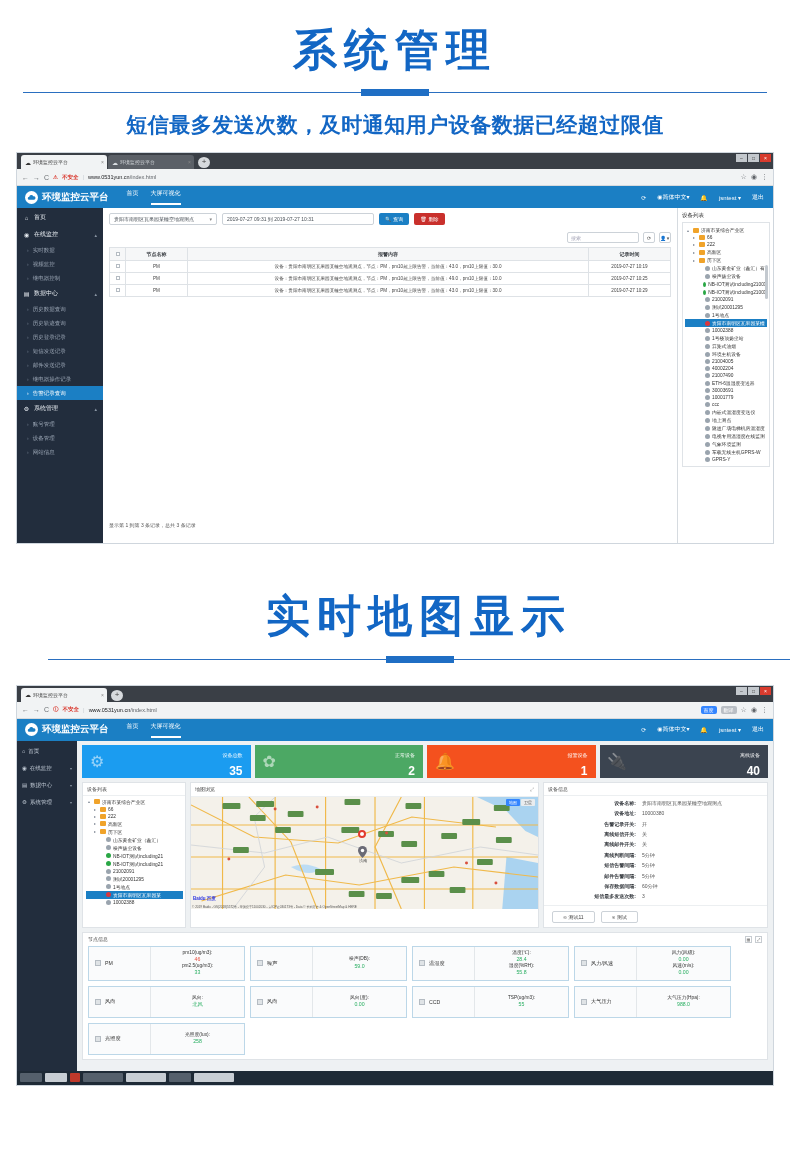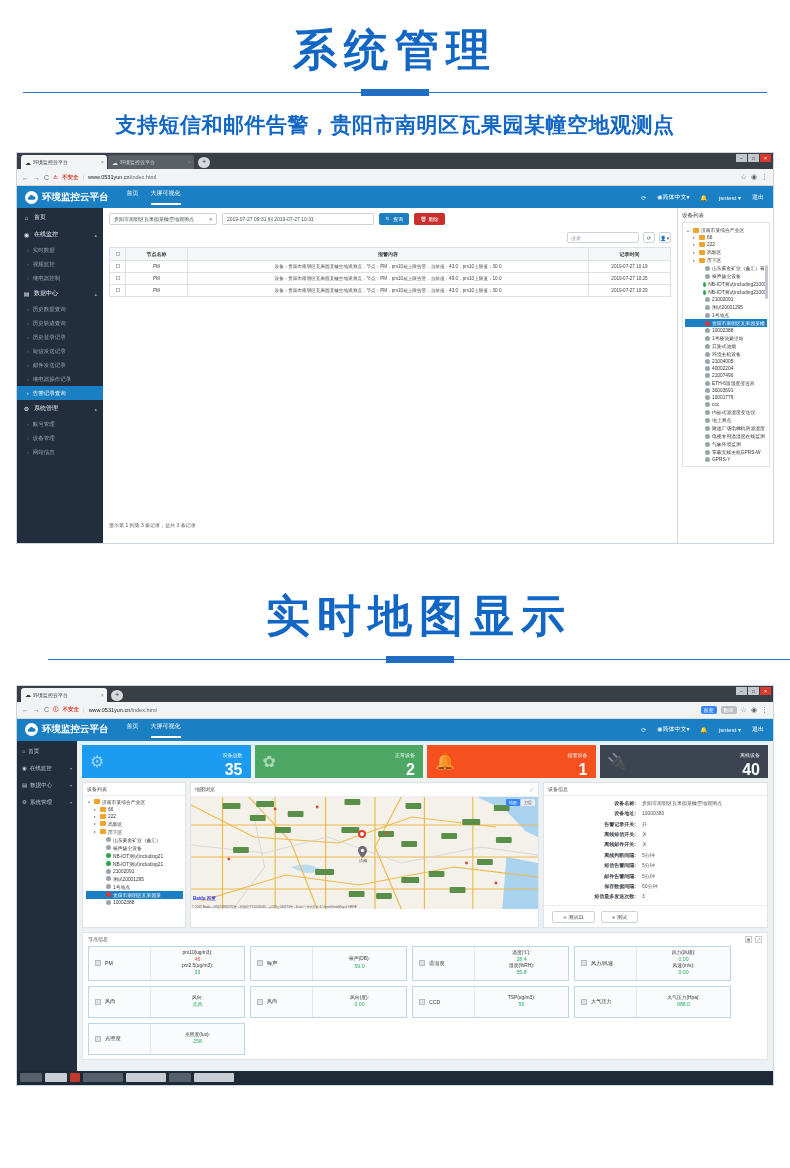--- a/index.html
+++ b/index.html
@@ -201,21 +201,21 @@
   .content2 { flex:1; padding:4px 5px 4px 5px; min-width:0; }
 
   .stats { display:flex; gap:4px; }
   .stat {
     flex:1; height:33px; color:#fff; display:flex; align-items:center;
     padding:0 8px; position:relative;
   }
   .stat .sico { font-size:16px; opacity:.55; }
   .stat .sright { margin-left:auto; text-align:right; }
   .stat .slabel { font-size:5px; opacity:.95; }
-  .stat .sval { font-size:16px; font-weight:700; line-height:1.1;margin-top:25px; }
+  .stat .sval { font-size:12px; font-weight:700; line-height:1.1;margin-top:25px; }
 
   .mid { display:flex; gap:4px; margin-top:4px; }
   .panel { background:#fff; border:1px solid #dfe3e7; }
   .panel-head {
     font-size:5px; color:#444; padding:3px 4px; border-bottom:1px solid #eceff1;
     display:flex; align-items:center;
   }
   .panel-head .ctl { margin-left:auto; font-size:5px; color:#888; display:flex; gap:3px; }
   .p-tree { width:104px; flex-shrink:0; }
   .p-map  { flex:1; min-width:0; }
@@ -255,21 +255,21 @@
   .tb-btn.w { background:#c8ced4; }
   .tb-btn.r { background:#c0392b; width:10px; }
   .tb-btn.l { width:40px; }
 </style>
 </head>
 <body>
 
 <div class="promo" style="padding-top:26px;">
   <div class="promo-title">系统管理</div>
   <div class="promo-rule"></div>
-  <div class="promo-sub">支持短信和邮件告警，贵阳市南明区瓦果园某幢空地观测点</div>
+  <div class="promo-sub">短信最多发送次数，及时通知用户设备数据已经超过限值</div>
 </div>
 
 <div class="window" style="margin-top:13px;">
 
   <div class="titlebar">
     <div class="tab active">
       <span class="tab-ico">☁</span>
       <span>环境监控云平台</span>
       <span class="tab-x">×</span>
     </div>

